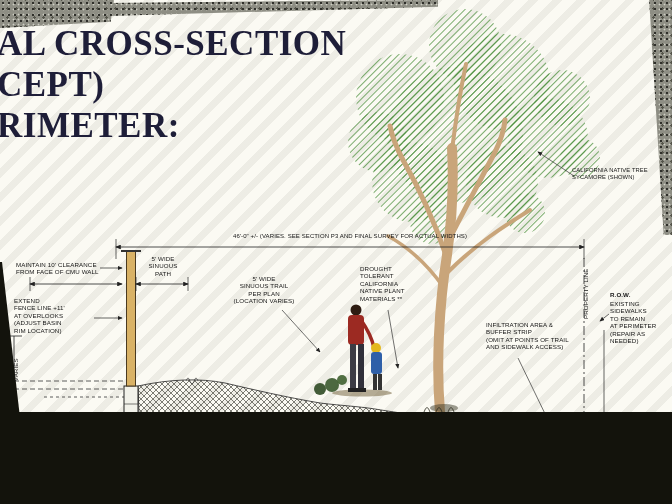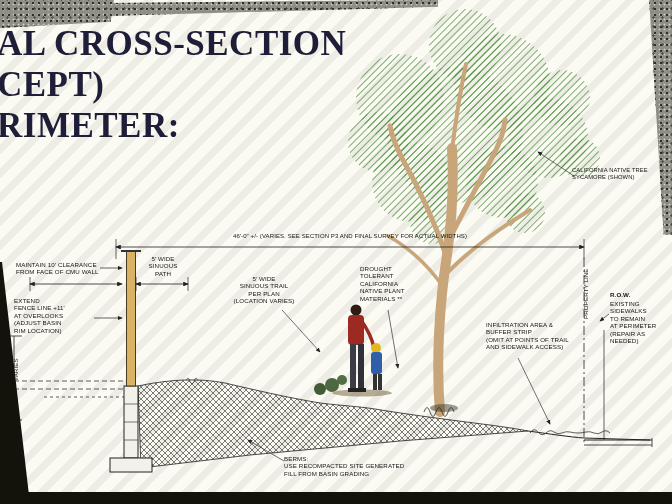--- a/index.html
+++ b/index.html
@@ -1,16 +1,16 @@
 <!DOCTYPE html>
 <html><head>
 <meta charset="utf-8">
 <style>
   html,body{margin:0;padding:0;background:#13130c;}
-  #slide{position:relative;width:672px;height:492px;overflow:hidden;background:#fbfaf3;font-family:"Liberation Sans",sans-serif;}
+  #slide{position:relative;width:672px;height:412px;overflow:hidden;background:#fbfaf3;font-family:"Liberation Sans",sans-serif;}
   #slide::before{content:"";position:absolute;inset:0;z-index:1;pointer-events:none;
     background:repeating-linear-gradient(135deg, rgba(128,128,115,0.11) 0 7px, transparent 7px 17px);}
   .speckle{position:absolute;z-index:4;
     background-color:#8e8e84;
     background-image:radial-gradient(#2f2f2a 1px, transparent 1.4px),
                      radial-gradient(#55554b 1px, transparent 1.4px),
                      radial-gradient(#cfcfc4 0.8px, transparent 1.1px);
     background-size:6px 6px, 9px 9px, 5px 5px;
     background-position:0 0, 3px 4px, 1px 2px;}
   #corner-speckle{left:0;top:0;width:114px;height:28px;clip-path:polygon(0 0,100% 0,97% 78%,0 100%);}

